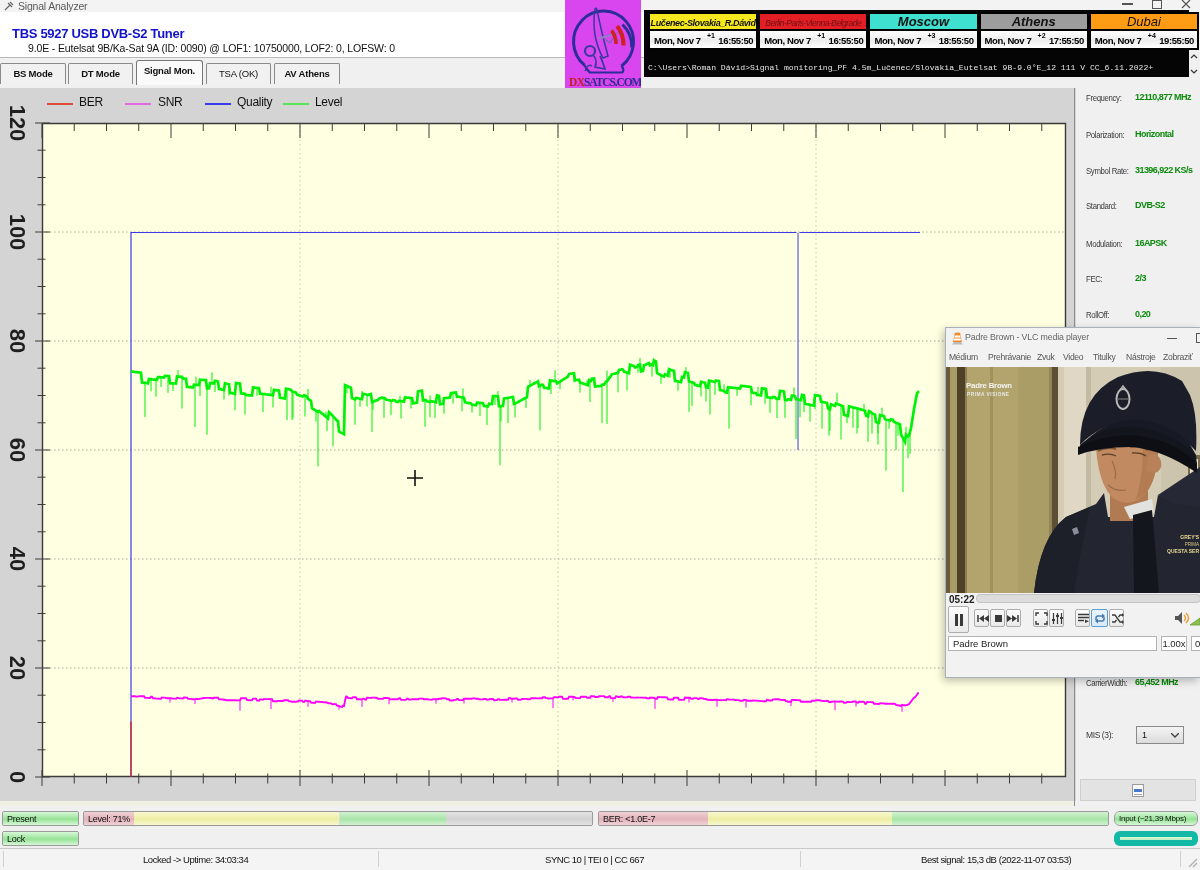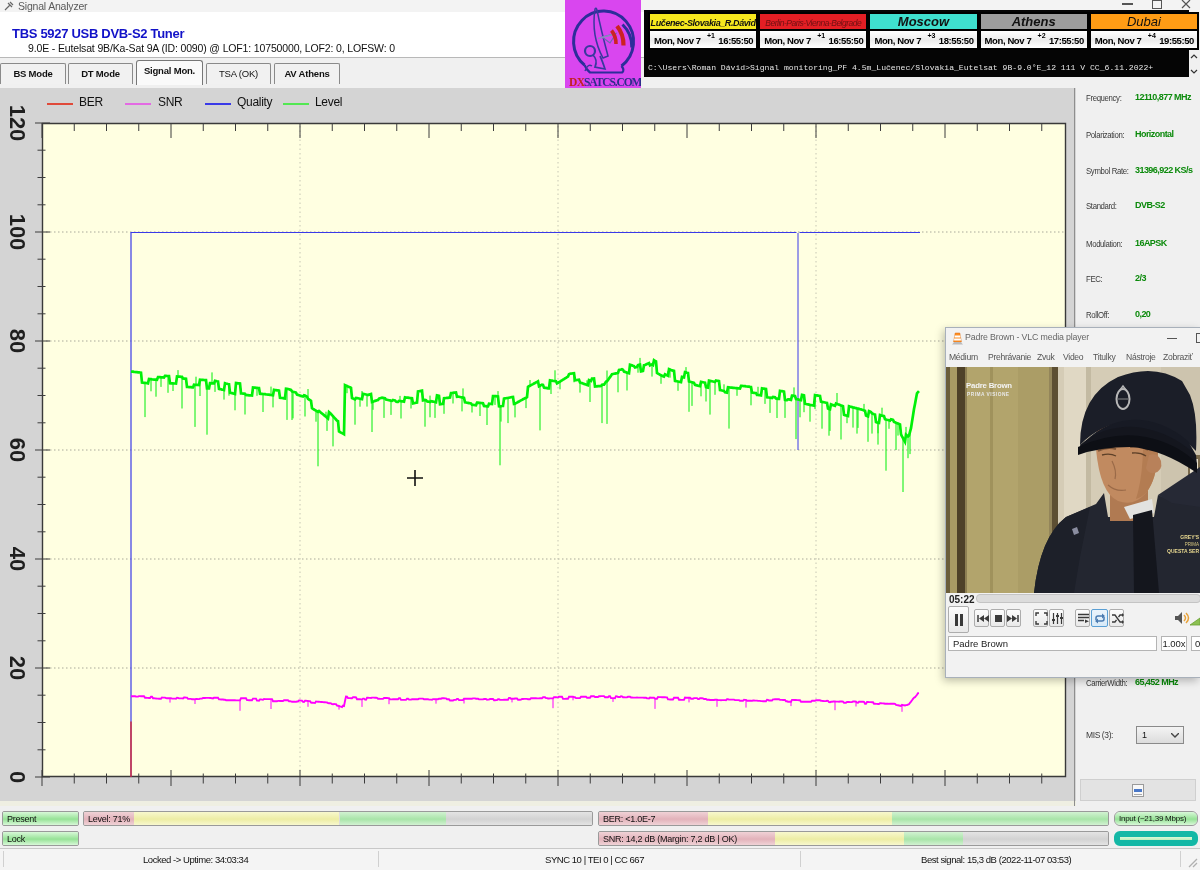--- a/index.html
+++ b/index.html
@@ -288,27 +288,20 @@
       <div style="position:absolute;left:4px;top:1.5px;font-size:9px;color:#111;letter-spacing:-0.25px;white-space:nowrap">BER: &lt;1.0E-7</div>
     </div>
 <div style="position:absolute;left:1114px;top:811px;width:84px;height:15px;border:1px solid #9a9a9a;border-radius:6px;box-sizing:border-box;background:#dcdcdc;overflow:hidden">
       <div style="position:absolute;left:0.0px;top:0;width:82.0px;height:13px;background:linear-gradient(#d8f8d8,#96e296 55%,#d8f8d8)"></div>
       <div style="position:absolute;left:4px;top:1.5px;font-size:8px;color:#111;letter-spacing:-0.25px;white-space:nowrap">Input (~21,39 Mbps)</div>
     </div>
 <div style="position:absolute;left:2px;top:831px;width:77px;height:15px;border:1px solid #9a9a9a;border-radius:2px;box-sizing:border-box;background:#dcdcdc;overflow:hidden">
       <div style="position:absolute;left:0.0px;top:0;width:75.0px;height:13px;background:linear-gradient(#d8f8d8,#96e296 55%,#d8f8d8)"></div>
       <div style="position:absolute;left:4px;top:1.5px;font-size:9px;color:#111;letter-spacing:-0.25px;white-space:nowrap">Lock</div>
     </div>
-<div style="position:absolute;left:598px;top:831px;width:511px;height:15px;border:1px solid #9a9a9a;border-radius:2px;box-sizing:border-box;background:#dcdcdc;overflow:hidden">
-      <div style="position:absolute;left:0.0px;top:0;width:175.6px;height:13px;background:linear-gradient(#f0d2d6,#e2b2ba 55%,#f0d2d6)"></div>
-      <div style="position:absolute;left:175.6px;top:0;width:129.8px;height:13px;background:linear-gradient(#f8f8ce,#ededa4 55%,#f8f8ce)"></div>
-      <div style="position:absolute;left:305.4px;top:0;width:58.5px;height:13px;background:linear-gradient(#d2f2d2,#a8e4a8 55%,#d2f2d2)"></div>
-      <div style="position:absolute;left:363.9px;top:0;width:145.1px;height:13px;background:linear-gradient(#e4e4e4,#d2d2d2 55%,#e4e4e4)"></div>
-      <div style="position:absolute;left:4px;top:1.5px;font-size:9px;color:#111;letter-spacing:-0.25px;white-space:nowrap">SNR: 14,2 dB (Margin: 7,2 dB | OK)</div>
-    </div>
 <div style="position:absolute;left:1114px;top:831px;width:84px;height:15px;border:6px solid #14b8a6;border-radius:6px;box-sizing:border-box;background:#dcdcdc;overflow:hidden">
       <div style="position:absolute;left:0.0px;top:0;width:82.0px;height:13px;background:linear-gradient(#d8f8d8,#96e296 55%,#d8f8d8)"></div>
       <div style="position:absolute;left:4px;top:1.5px;font-size:9px;color:#111;letter-spacing:-0.25px;white-space:nowrap">Sync TS</div>
     </div>
 <div class="abs" style="left:0;top:848px;width:1200px;height:22px;background:#f4f4f4;border-top:1px solid #c8c8c8;box-sizing:border-box"></div>
 <div class="abs" style="left:3px;top:851px;width:1px;height:16px;background:#d0d0d0"></div>
 <div class="abs" style="left:378px;top:851px;width:1px;height:16px;background:#d0d0d0"></div>
 <div class="abs" style="left:800px;top:851px;width:1px;height:16px;background:#d0d0d0"></div>
 <div class="abs" style="left:1180px;top:851px;width:1px;height:16px;background:#d0d0d0"></div>
 <div class="abs" style="left:143px;top:854px;font-size:9.5px;color:#111;letter-spacing:-0.45px">Locked -&gt; Uptime: 34:03:34</div>

